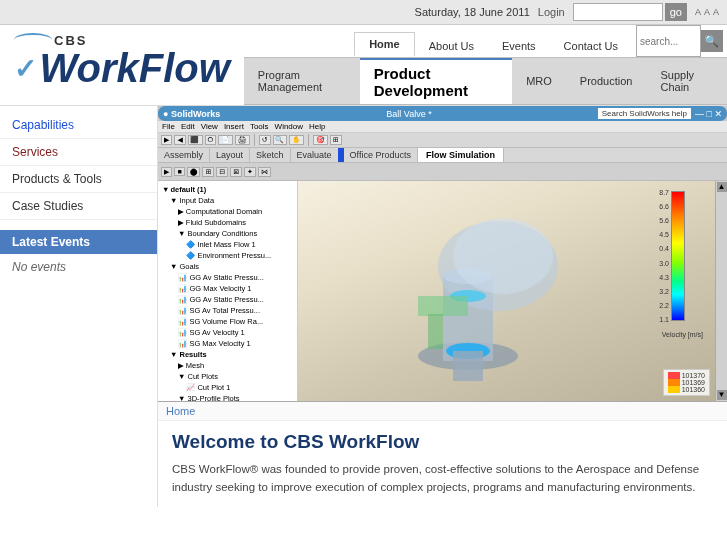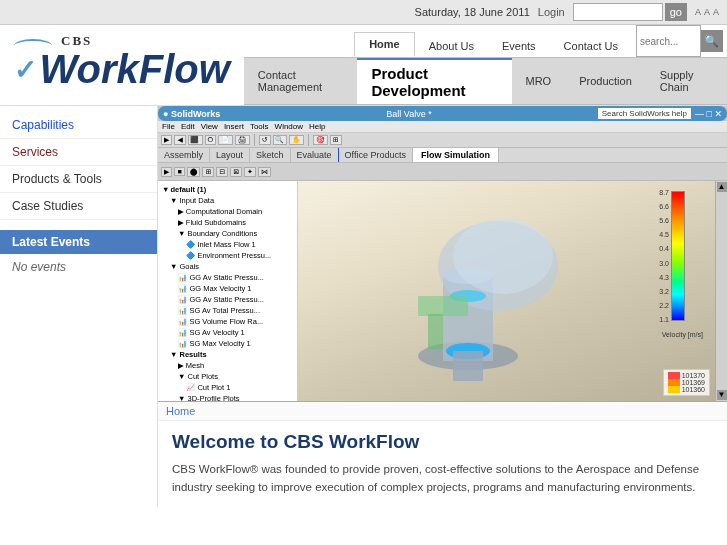--- a/index.html
+++ b/index.html
@@ -47,21 +47,21 @@
     <span style="cursor:pointer;">A</span>
     <span style="cursor:pointer;">A</span>
     <span style="cursor:pointer;">A</span>
   </div>
 </div>
 
 <div id="header-row" style="display:flex;align-items:stretch;background:#fff;border-bottom:1px solid #ddd;">
 
   <div id="logo-area" style="padding:8px 14px 0 14px;min-width:180px;">
     <div style="display:flex;flex-direction:column;align-items:flex-start;">
-      <div style="display:flex;align-items:flex-end;gap:7px;font-family:Liberation Serif, serif;">
+      <div style="display:flex;align-items:flex-start;gap:0;">
         <span style="width:38px;height:14px;border-top:2px solid #5599cc;border-radius:50% 50% 0 0;display:inline-block;margin-right:-2px;margin-bottom:-4px;"></span>
         <span style="font-size:13px;font-weight:bold;color:#333;letter-spacing:2px;margin-left:4px;">CBS</span>
       </div>
       <div style="display:flex;align-items:center;">
         <span style="color:#5599cc;font-size:28px;font-weight:bold;margin-right:2px;">✓</span>
         <span style="font-size:40px;font-weight:bold;color:#1a3a6e;font-style:italic;line-height:1;">WorkFlow</span>
       </div>
     </div>
   </div>
 
@@ -72,21 +72,21 @@
       <div style="padding:5px 14px;font-size:11px;color:#333;cursor:pointer;">About Us</div>
       <div style="padding:5px 14px;font-size:11px;color:#333;cursor:pointer;">Events</div>
       <div style="padding:5px 14px;font-size:11px;color:#333;cursor:pointer;">Contact Us</div>
       <div style="display:flex;align-items:center;margin-left:4px;">
         <input type="text" placeholder="search..." style="width: 65px; height: 32px; border: 1px solid rgb(170, 170, 170); font-size: 10px; padding: 0px 3px; color: rgb(153, 153, 153);">
         <button style="width:22px;height:22px;background:#888;color:#fff;border:none;cursor:pointer;font-size:12px;">🔍</button>
       </div>
     </div>
 
     <div id="secondary-nav" style="background:#d8d8d8;border-top:1px solid #c0c0c0;border-bottom:1px solid #bbb;display:flex;align-items:center;">
-      <div style="padding:5px 14px;font-size:11px;color:#333;cursor:pointer;">Contact Management</div>
+      <div style="padding:5px 14px;font-size:11px;color:#333;cursor:pointer;">Program Management</div>
       <div style="padding:5px 14px;font-size:15px;color:#000;cursor:pointer;background:#fff;font-weight:bold;border-top:2px solid #4a7cbf;">Product Development</div>
       <div style="padding:5px 14px;font-size:11px;color:#333;cursor:pointer;">MRO</div>
       <div style="padding:5px 14px;font-size:11px;color:#333;cursor:pointer;">Production</div>
       <div style="padding:5px 14px;font-size:11px;color:#333;cursor:pointer;">Supply Chain</div>
     </div>
   </div>
 </div>
 
 <div id="content-wrapper" style="display:flex;min-height:340px;">
 
@@ -134,21 +134,21 @@
         <button style="font-size:7px;padding:0 2px;border:1px solid #aaa;background:#e8e8e8;cursor:pointer;">✋</button>
         <span style="width:1px;height:12px;background:#aaa;margin:0 2px;display:inline-block;"></span>
         <button style="font-size:7px;padding:0 2px;border:1px solid #aaa;background:#e8e8e8;cursor:pointer;">🎯</button>
         <button style="font-size:7px;padding:0 2px;border:1px solid #aaa;background:#e8e8e8;cursor:pointer;">⊞</button>
       </div>
 
       <div style="background:#d8d8d8;border-bottom:1px solid #bbb;display:flex;font-size:9px;">
         <div style="padding:2px 6px;border-right:1px solid #bbb;cursor:pointer;color:#333;">Assembly</div>
         <div style="padding:2px 6px;border-right:1px solid #bbb;cursor:pointer;color:#333;">Layout</div>
         <div style="padding:2px 6px;border-right:1px solid #bbb;cursor:pointer;color:#333;">Sketch</div>
-        <div style="padding:2px 6px;border-right:1px solid #1d4ed8;cursor:pointer;color:#333;">Evaluate</div>
+        <div style="padding:2px 6px;border-right:6px solid #1d4ed8;cursor:pointer;color:#333;">Evaluate</div>
         <div style="padding:2px 6px;border-right:1px solid #bbb;cursor:pointer;color:#333;">Office Products</div>
         <div style="padding:2px 8px;border-right:1px solid #bbb;cursor:pointer;color:#000;background:#fff;font-weight:bold;">Flow Simulation</div>
       </div>
 
       <div style="background:#d0d0d0;border-bottom:1px solid #bbb;padding:1px 3px;display:flex;align-items:center;gap:2px;flex-wrap:wrap;font-size:7px;min-height:18px;">
         <button style="font-size:7px;padding:0 2px;border:1px solid #aaa;background:#e0e0e0;cursor:pointer;">▶</button>
         <button style="font-size:7px;padding:0 2px;border:1px solid #aaa;background:#e0e0e0;cursor:pointer;">■</button>
         <button style="font-size:7px;padding:0 2px;border:1px solid #aaa;background:#e0e0e0;cursor:pointer;">⬤</button>
         <button style="font-size:7px;padding:0 2px;border:1px solid #aaa;background:#e0e0e0;cursor:pointer;">⊞</button>
         <button style="font-size:7px;padding:0 2px;border:1px solid #aaa;background:#e0e0e0;cursor:pointer;">⊟</button>

